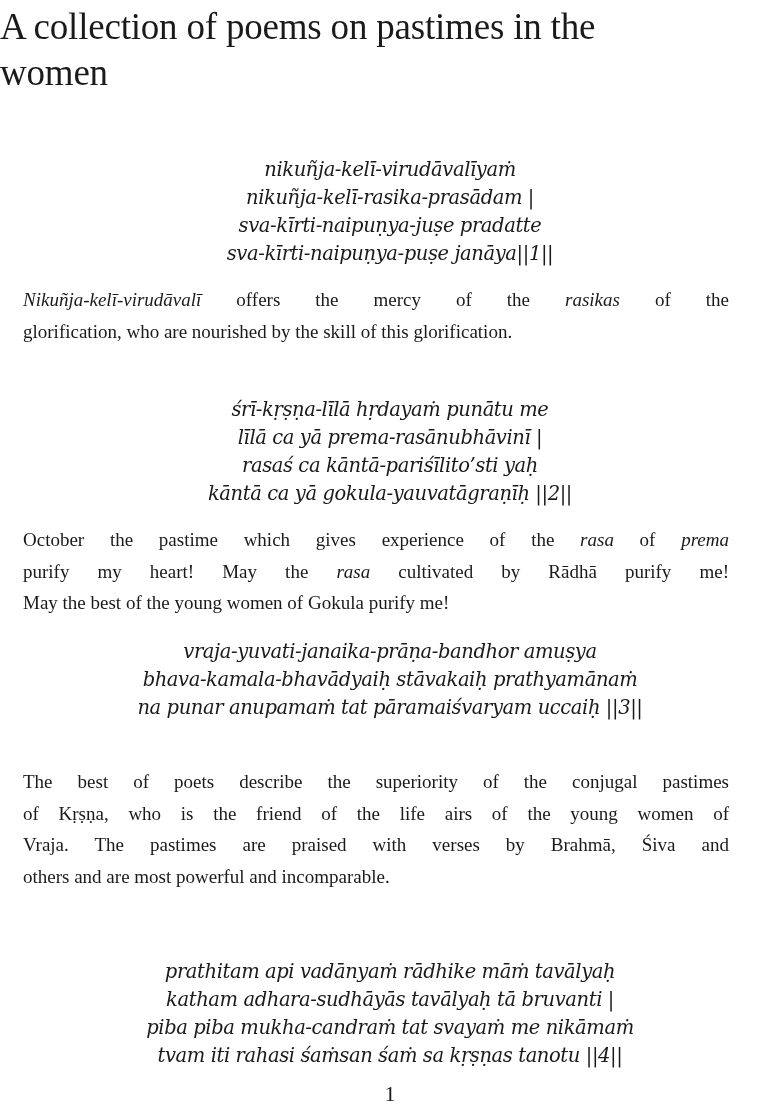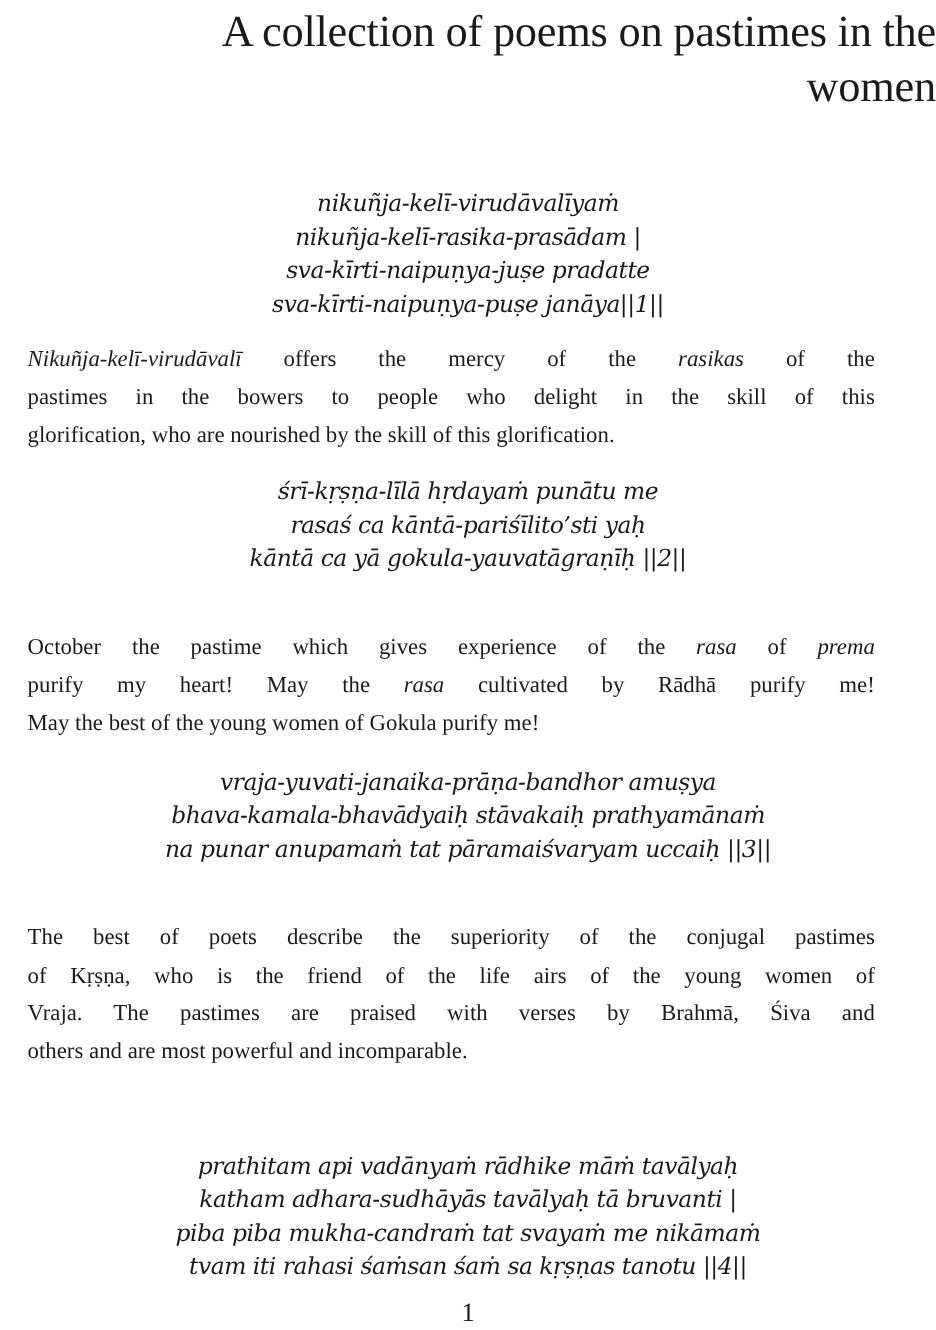--- a/index.html
+++ b/index.html
@@ -13,21 +13,21 @@
       position: relative;
       overflow: hidden;
       color: #1a1a1a;
       font-family: "Liberation Serif", "DejaVu Serif", serif;
     }
     .title {
       position: absolute;
       left: 0;
       top: 4px;
       width: 780px;
-      text-align: right;
+      text-align: left;
       font-size: 37px;
       line-height: 46px;
       font-weight: normal;
       letter-spacing: -0.2px;
       margin: 0;
     }
     .verse {
       position: absolute;
       left: 0;
       width: 780px;
@@ -81,26 +81,26 @@
 
 <div class="verse" style="top:156px">
   <span class="line">nikuñja-kelī-virudāvalīyaṁ</span>
   <span class="line">nikuñja-kelī-rasika-prasādam |</span>
   <span class="line">sva-kīrti-naipuṇya-juṣe pradatte</span>
   <span class="line">sva-kīrti-naipuṇya-puṣe janāya||1||</span>
 </div>
 
 <div class="prose" style="top:284px">
     <span class="pl"><i>Nikuñja-kelī-virudāvalī</i><span> offers the mercy of the </span><i>rasikas</i><span> of the</span></span>
-    <span class="pl"><span>pastimes in the bowers to people who delight in the skill of this</span></span>
     <span class="pl last"><span>glorification, who are nourished by the skill of this glorification.</span></span>
   </div>
 
 <div class="verse" style="top:396px">
   <span class="line">śrī-kṛṣṇa-līlā hṛdayaṁ punātu me</span>
+  <span class="line">līlā ca yā prema-rasānubhāvinī |</span>
   <span class="line">rasaś ca kāntā-pariśīlito’sti yaḥ</span>
   <span class="line">kāntā ca yā gokula-yauvatāgraṇīḥ ||2||</span>
 </div>
 
 <div class="prose" style="top:524px">
     <span class="pl"><span>October the pastime which gives experience of the </span><i>rasa</i><span> of </span><i>prema</i></span>
     <span class="pl"><span>purify my heart! May the </span><i>rasa</i><span> cultivated by Rādhā purify me!</span></span>
     <span class="pl last"><span>May the best of the young women of Gokula purify me!</span></span>
   </div>
 

